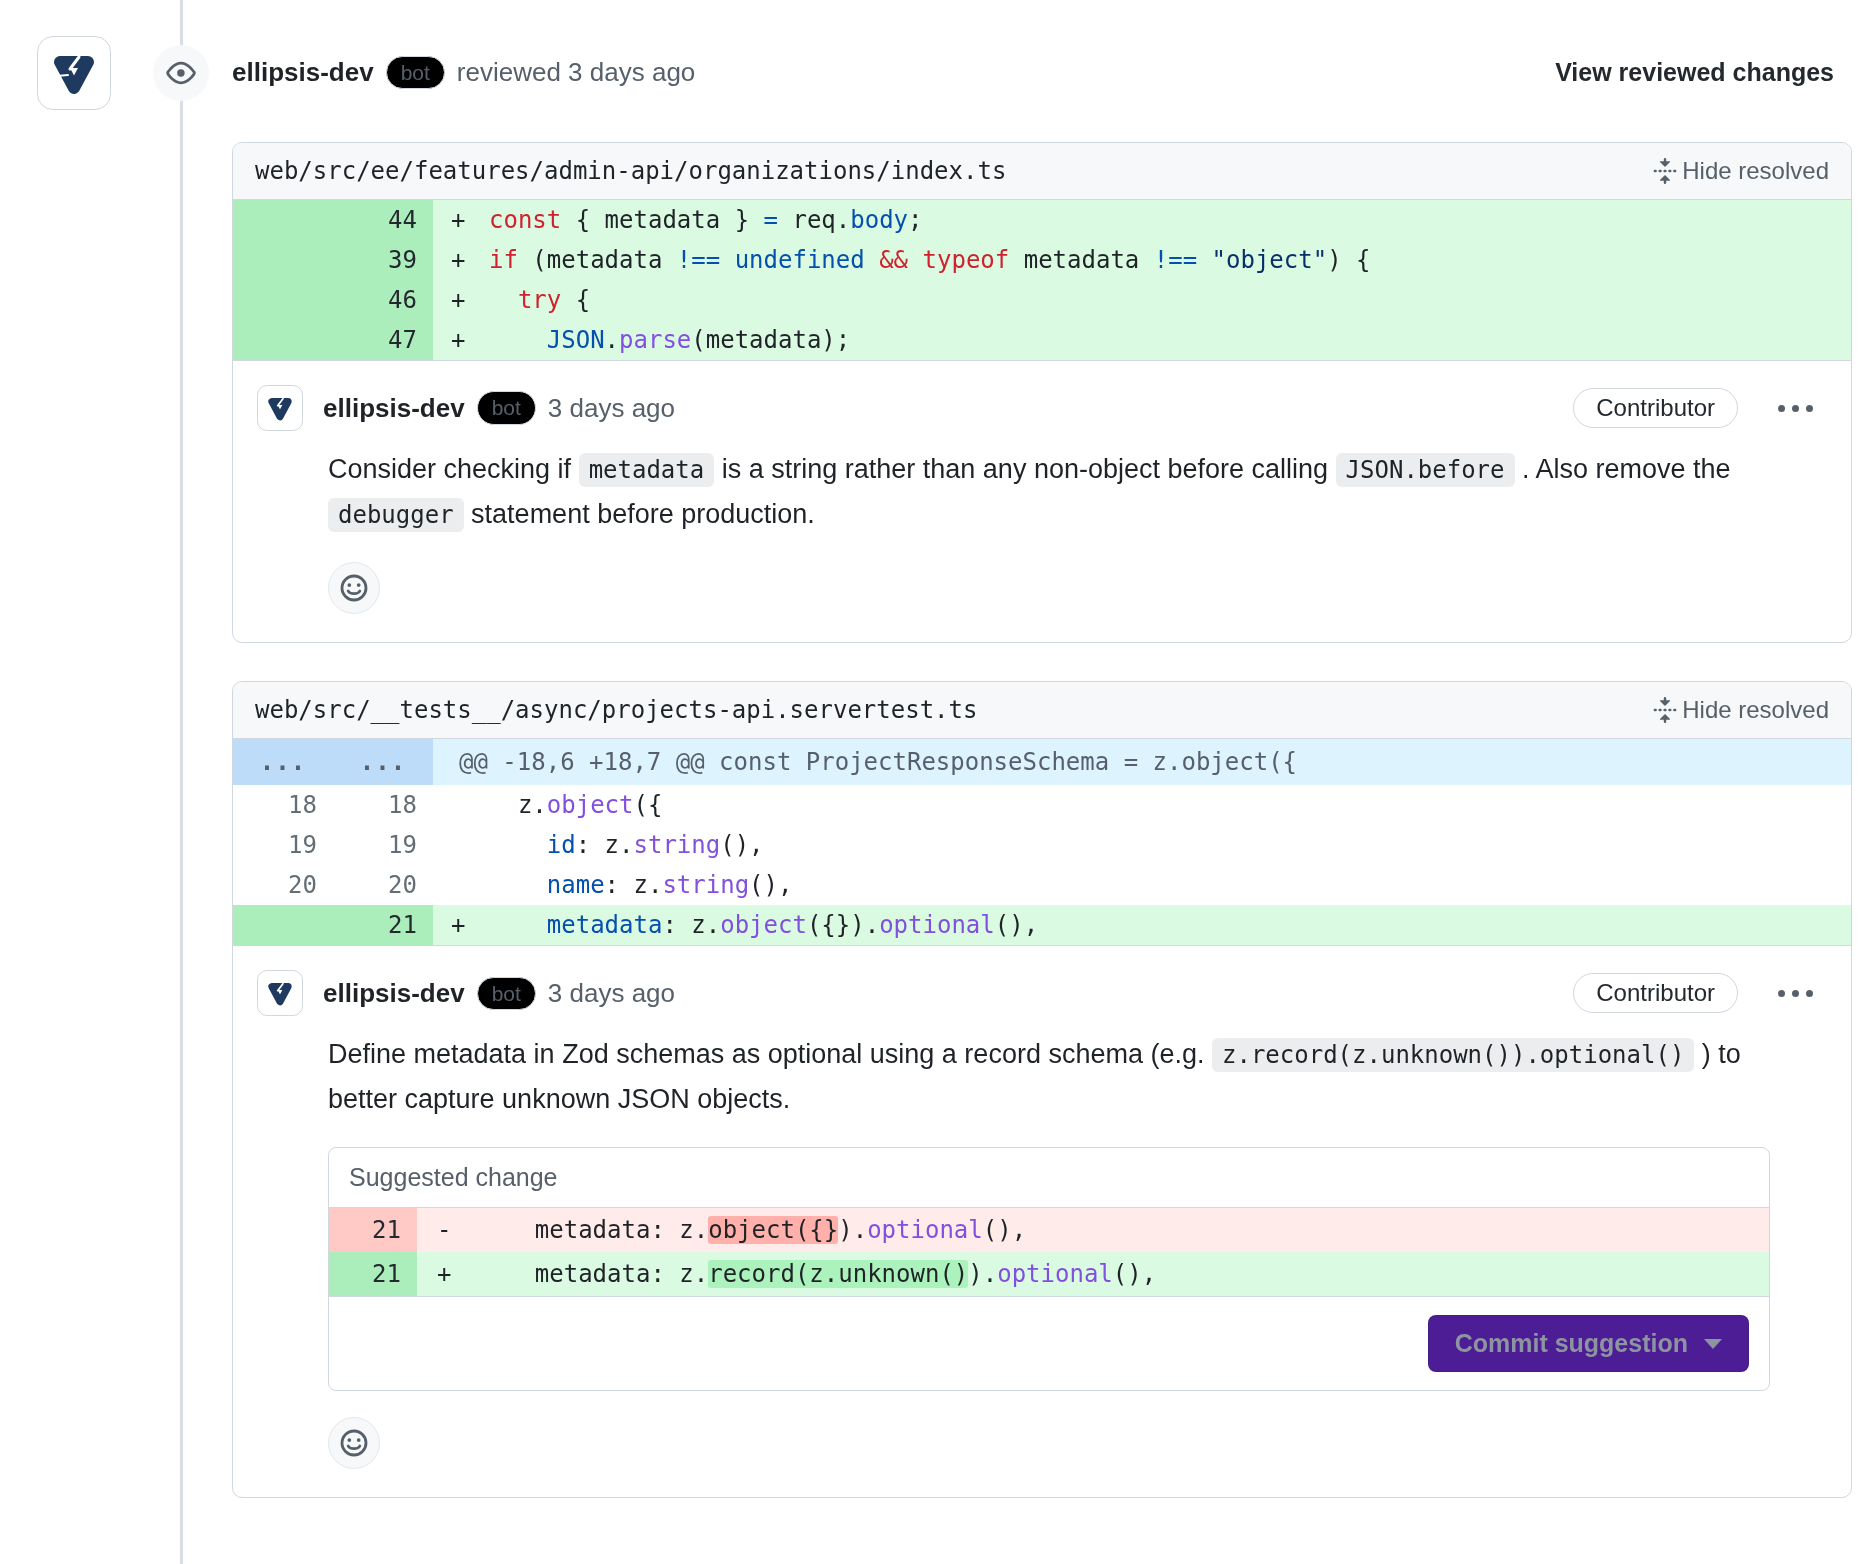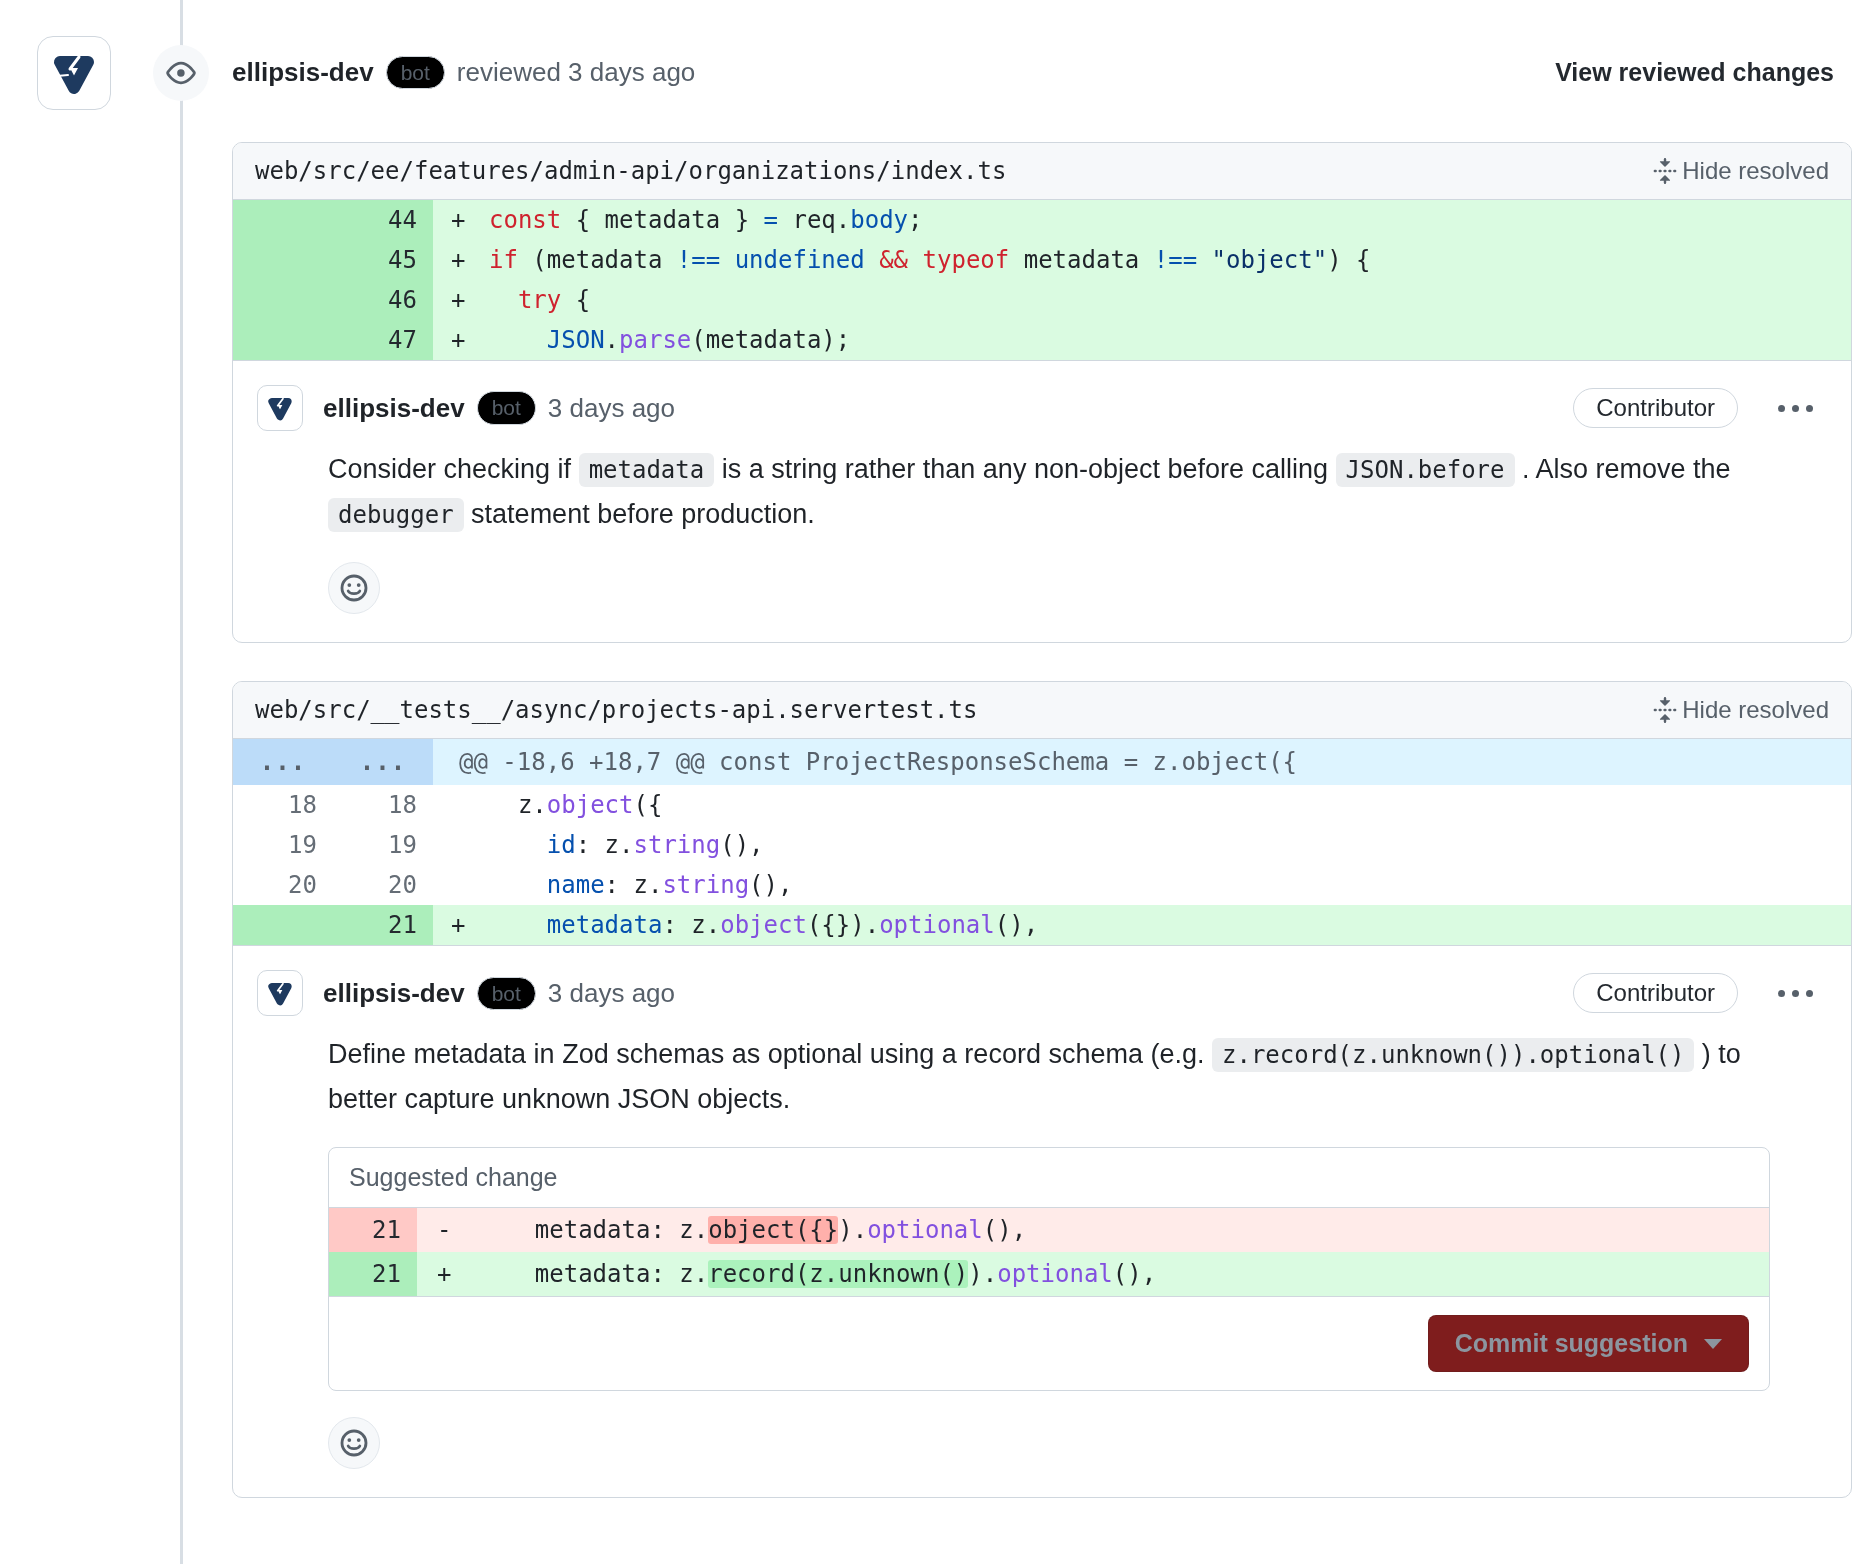--- a/index.html
+++ b/index.html
@@ -77,21 +77,21 @@
   .sg-row{display:flex;height:44px;align-items:center;
      font-family:"DejaVu Sans Mono","Liberation Mono",monospace;font-size:24px;}
   .sg-num{width:88px;text-align:right;padding-right:16px;box-sizing:border-box;height:100%;
      display:flex;align-items:center;justify-content:flex-end;color:#24292f;}
   .sg-sign{width:60px;padding-left:20px;box-sizing:border-box;}
   .sg-del{background:#ffebe9;}
   .sg-del .sg-num{background:#ffc9c6;}
   .sg-add{background:#dafbe1;}
   .sg-add .sg-num{background:#aceebb;}
   .suggestion-footer{border-top:1px solid #d0d7de;padding:18px 20px;display:flex;justify-content:flex-end;}
-  .commit-btn{display:flex;align-items:center;gap:16px;background:#7f1d1d;color:#8c959f;
+  .commit-btn{display:flex;align-items:center;gap:16px;background:#4c1d95;color:#8c959f;
      border:1px solid rgba(27,31,36,0.12);border-radius:8px;font-size:25px;font-weight:600;padding:13px 26px;}
   .caret-down{width:0;height:0;border-left:9px solid transparent;border-right:9px solid transparent;
      border-top:10px solid #8c959f;}
 
   svg{display:block;}
 </style>
 </head>
 <body>
 
 <div class="page">
@@ -136,21 +136,21 @@
 
     <div class="diff-bottom">
       <div class="diff-row row-add">
         <span class="num"></span>
         <span class="num">44</span>
         <span class="sign">+</span>
         <span class="code"><span class="seg k">const</span><span class="seg p"> { metadata } </span><span class="seg c">=</span><span class="seg p"> req.</span><span class="seg c">body</span><span class="seg p">;</span></span>
       </div>
       <div class="diff-row row-add">
         <span class="num"></span>
-        <span class="num">45</span>
+        <span class="num">39</span>
         <span class="sign">+</span>
         <span class="code"><span class="seg k">if</span><span class="seg p"> (metadata </span><span class="seg c">!==</span><span class="seg p"> </span><span class="seg c">undefined</span><span class="seg p"> </span><span class="seg k">&amp;&amp;</span><span class="seg p"> </span><span class="seg k">typeof</span><span class="seg p"> metadata </span><span class="seg c">!==</span><span class="seg p"> </span><span class="seg s">"object"</span><span class="seg p">) {</span></span>
       </div>
       <div class="diff-row row-add">
         <span class="num"></span>
         <span class="num">46</span>
         <span class="sign">+</span>
         <span class="code"><span class="seg p">  </span><span class="seg k">try</span><span class="seg p"> {</span></span>
       </div>
       <div class="diff-row row-add">

